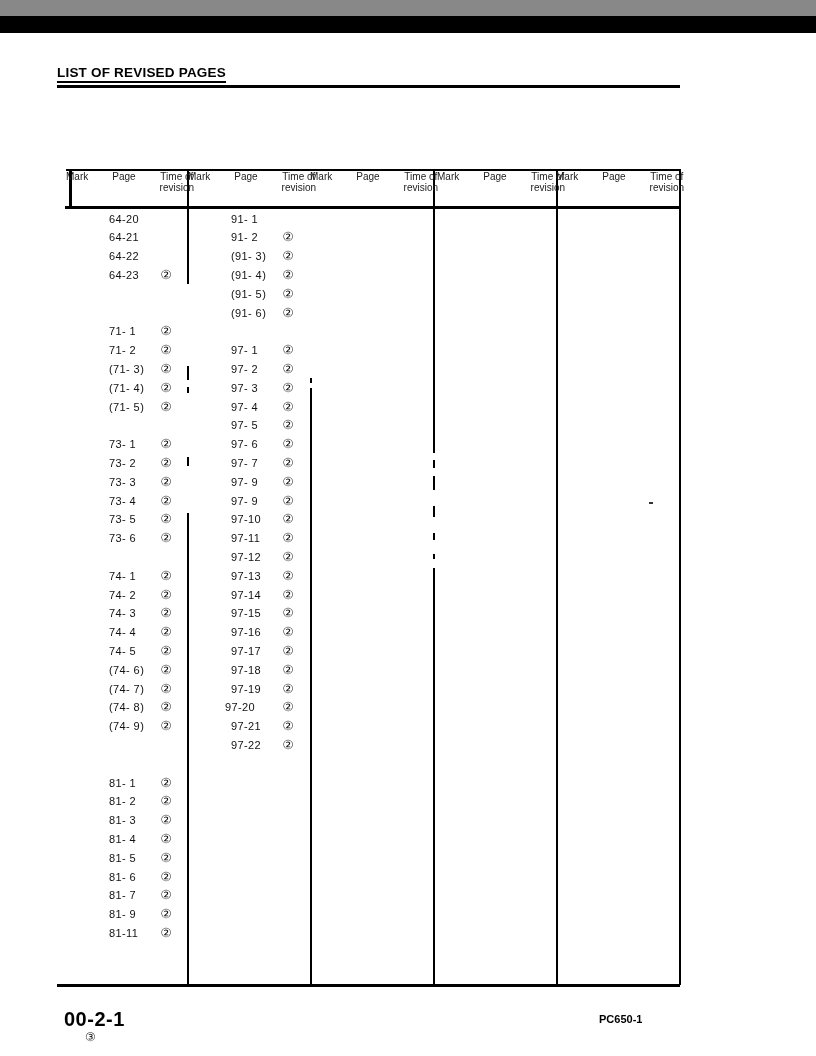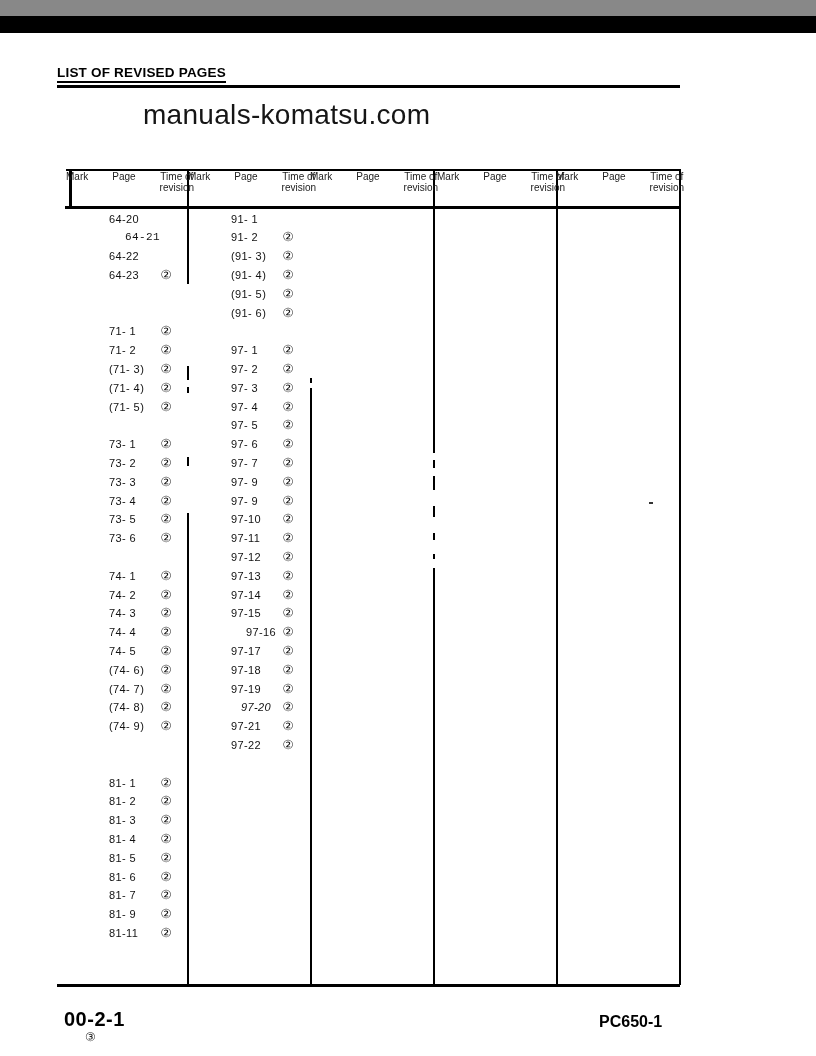--- a/index.html
+++ b/index.html
@@ -35,33 +35,32 @@
   .revmark{
     position:absolute;top:0;font-size:12.5px;color:#111;line-height:18.8px;
     text-align:center;width:16px;
   }
   .speck{position:absolute;background:#333;}
   .footer-left{
     position:absolute;left:64px;top:992px;font-size:20px;font-weight:600;
     letter-spacing:.5px;color:#000;
   }
   .footer-mark{position:absolute;left:85px;top:1014px;font-size:12px;color:#222;}
-  .footer-right{position:absolute;left:599px;top:997px;font-size:16px;font-weight:bold;color:#000;}
+  .footer-right{position:absolute;left:599px;top:997px;font-size:11px;font-weight:bold;color:#000;}
 </style>
 </head>
 <body>
 
 <div class="page">
 
   <div class="topbar"></div>
 
   <div class="title">LIST OF REVISED PAGES</div>
   <div class="title-rule"></div>
 
-  <div class="watermark">manuals-komatsu.com</div>
 
   <div>
 
     <div class="hl" style="left:66px;top:153px;width:614px;height:2px;"></div>
     <div class="hl" style="left:65px;top:190px;width:615px;height:3px;"></div>
     <div class="hl" style="left:57px;top:968px;width:623px;height:3px;"></div>
 
     <div class="vl" style="left:69px;top:153px;height:39px;width:3px;"></div>
 
     <div class="vl" style="left:187px;top:153px;height:115px;"></div>
@@ -113,21 +112,21 @@
           <div class="hcell tor">Time of revision</div>
         </div>
       </div>
     <div id="cols">
         <div class="datacol" style="left: 65px; top: 193.5px; width: 130px; height: 733.2px;">
           <div class="drow" style="top: 0px;">
             <span class="pgnum" style="left: 44px; text-align: center;">64-20</span>
             <span class="revmark" style="left: 93px;"></span>
           </div>
           <div class="drow" style="top: 18.8px;">
-            <span class="pgnum" style="left: 60px; font-family: Liberation Mono, monospace;">64-21</span>
+            <span class="pgnum" style="left: 44px;">64-21</span>
             <span class="revmark" style="left: 93px;"></span>
           </div>
           <div class="drow" style="top: 37.6px;">
             <span class="pgnum" style="left: 44px;">64-22</span>
             <span class="revmark" style="left: 93px;"></span>
           </div>
           <div class="drow" style="top: 56.4px;">
             <span class="pgnum" style="left: 44px;">64-23</span>
             <span class="revmark" style="left: 93px;">②</span>
           </div>
@@ -355,37 +354,37 @@
           </div>
           <div class="drow" style="top: 376px;">
             <span class="pgnum" style="left: 41px;">97-14</span>
             <span class="revmark" style="left: 90px;">②</span>
           </div>
           <div class="drow" style="top: 394.8px;">
             <span class="pgnum" style="left: 41px;">97-15</span>
             <span class="revmark" style="left: 90px;">②</span>
           </div>
           <div class="drow" style="top: 413.6px;">
-            <span class="pgnum" style="left: 56px;">97-16</span>
+            <span class="pgnum" style="left: 41px;">97-16</span>
             <span class="revmark" style="left: 90px;">②</span>
           </div>
           <div class="drow" style="top: 432.4px;">
             <span class="pgnum" style="left: 41px;">97-17</span>
             <span class="revmark" style="left: 90px;">②</span>
           </div>
           <div class="drow" style="top: 451.2px;">
             <span class="pgnum" style="left: 41px;">97-18</span>
             <span class="revmark" style="left: 90px;">②</span>
           </div>
           <div class="drow" style="top: 470px;">
             <span class="pgnum" style="left: 41px;">97-19</span>
             <span class="revmark" style="left: 90px;">②</span>
           </div>
           <div class="drow" style="top: 488.8px;">
-            <span class="pgnum" style="left: 51px; font-style: italic;">97-20</span>
+            <span class="pgnum" style="left: 35px;">97-20</span>
             <span class="revmark" style="left: 90px;">②</span>
           </div>
           <div class="drow" style="top: 507.6px;">
             <span class="pgnum" style="left: 41px;">97-21</span>
             <span class="revmark" style="left: 90px;">②</span>
           </div>
           <div class="drow" style="top: 526.4px;">
             <span class="pgnum" style="left: 41px;">97-22</span>
             <span class="revmark" style="left: 90px;">②</span>
           </div>

